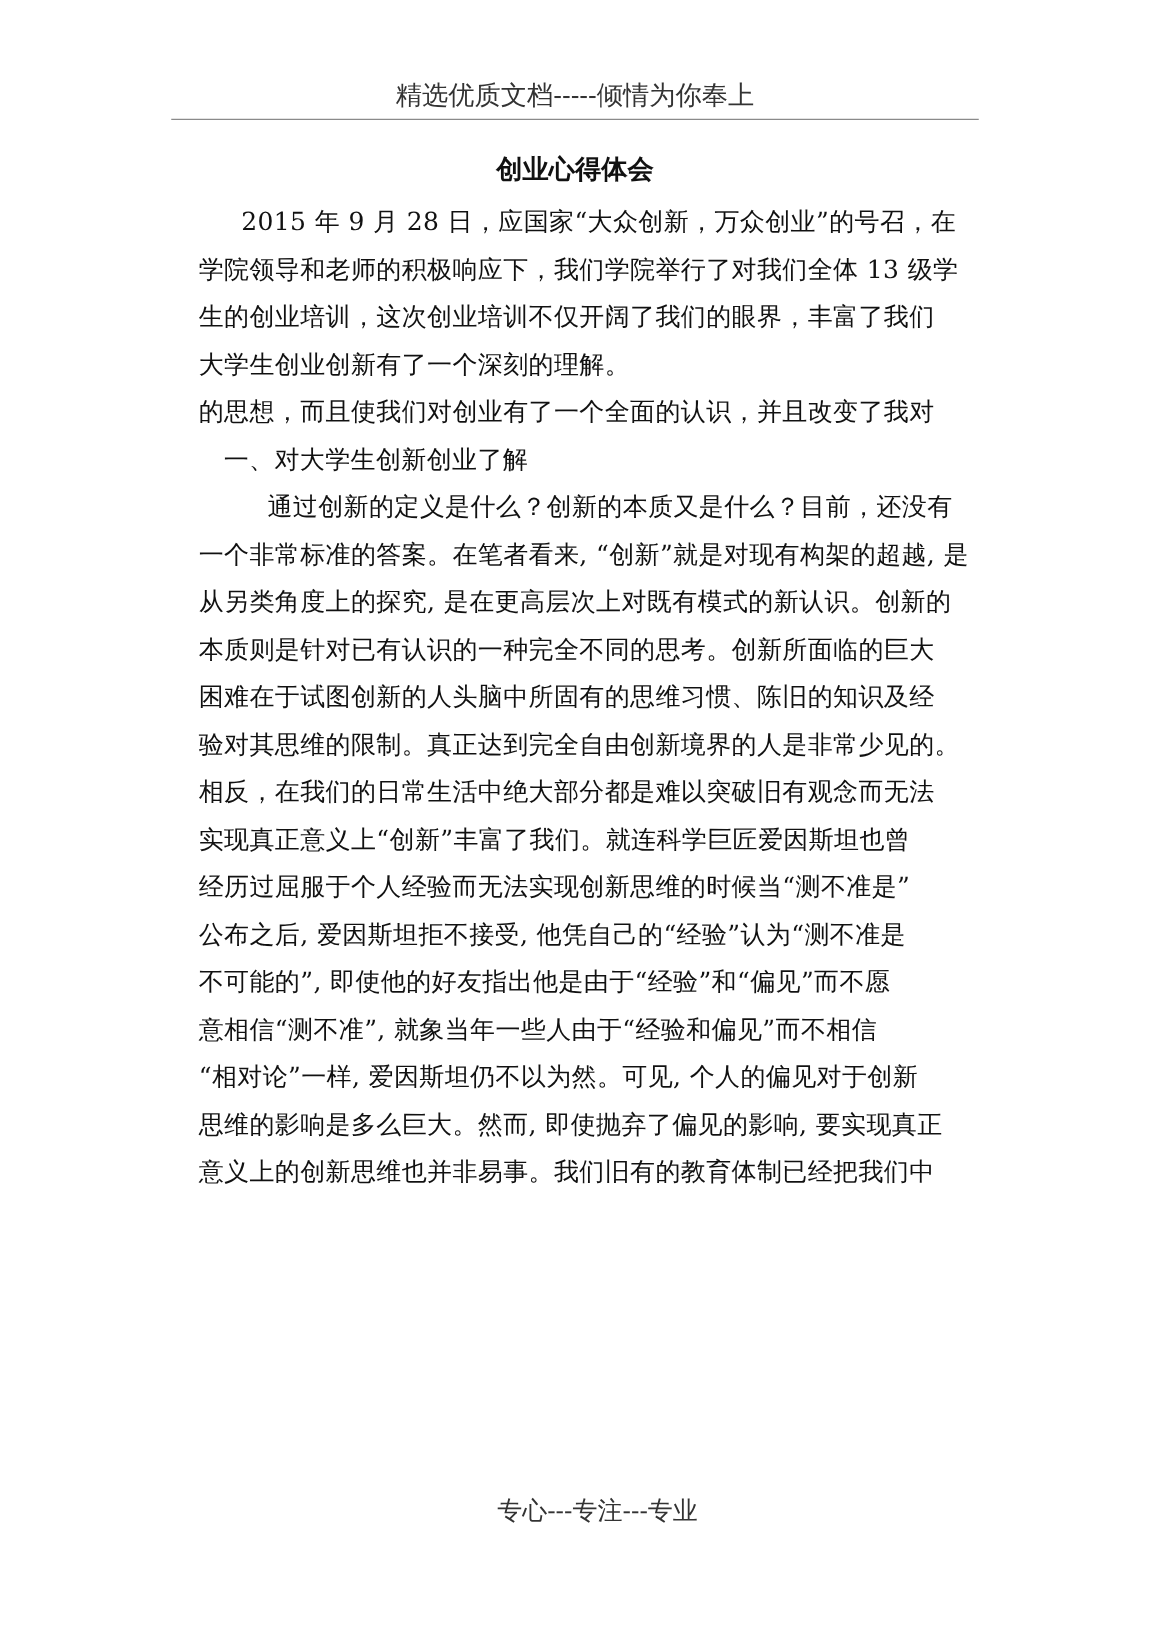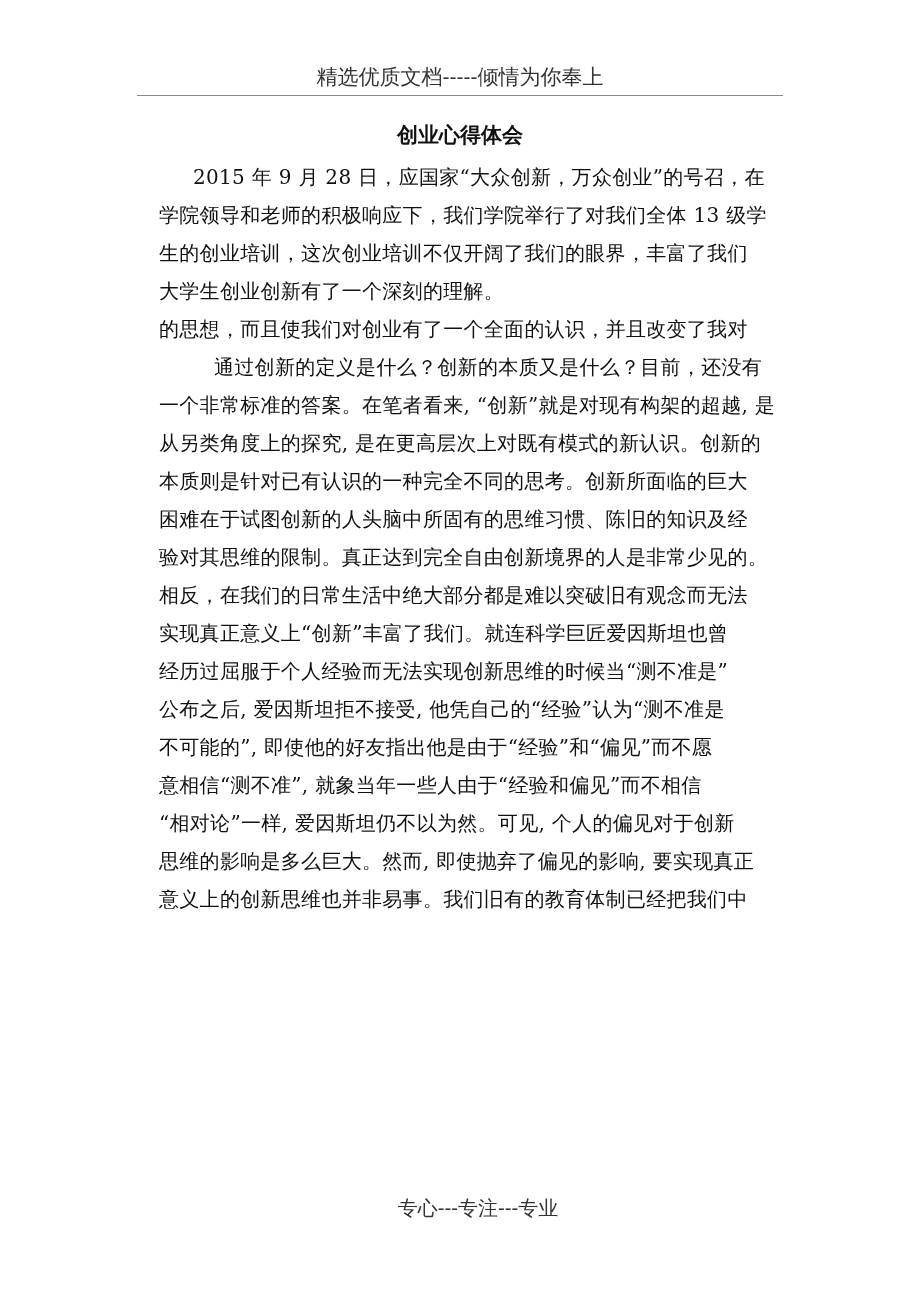--- a/index.html
+++ b/index.html
@@ -33,20 +33,23 @@
 <div class="body">
 
   <div>
     <div class="line indent1">2015 年 9 月 28 日，应国家“大众创新，万众创业”的号召，在</div>
     <div class="line">学院领导和老师的积极响应下，我们学院举行了对我们全体 13 级学</div>
     <div class="line">生的创业培训，这次创业培训不仅开阔了我们的眼界，丰富了我们</div>
     <div class="line">大学生创业创新有了一个深刻的理解。</div>
     <div class="line">的思想，而且使我们对创业有了一个全面的认识，并且改变了我对</div>
   </div>
 
+  <div>
+    <div class="line indent2">一、对大学生创新创业了解</div>
+  </div>
 
   <div>
     <div class="line indent3">通过创新的定义是什么？创新的本质又是什么？目前，还没有</div>
     <div class="line">一个非常标准的答案。在笔者看来, “创新”就是对现有构架的超越, 是</div>
     <div class="line">从另类角度上的探究, 是在更高层次上对既有模式的新认识。创新的</div>
     <div class="line">本质则是针对已有认识的一种完全不同的思考。创新所面临的巨大</div>
     <div class="line">困难在于试图创新的人头脑中所固有的思维习惯、陈旧的知识及经</div>
     <div class="line">验对其思维的限制。真正达到完全自由创新境界的人是非常少见的。</div>
     <div class="line">相反，在我们的日常生活中绝大部分都是难以突破旧有观念而无法</div>
     <div class="line">实现真正意义上“创新”丰富了我们。就连科学巨匠爱因斯坦也曾</div>

